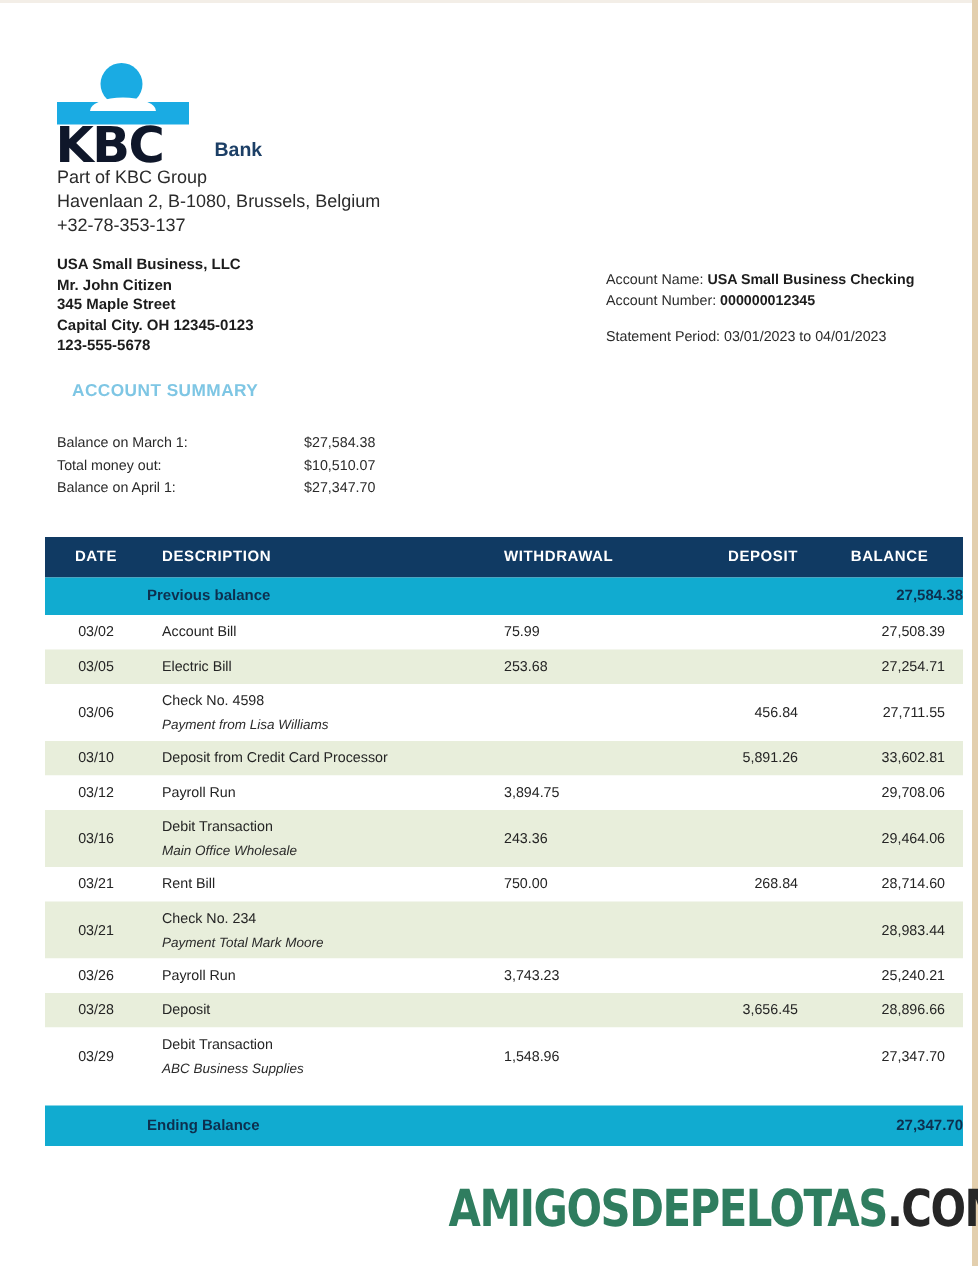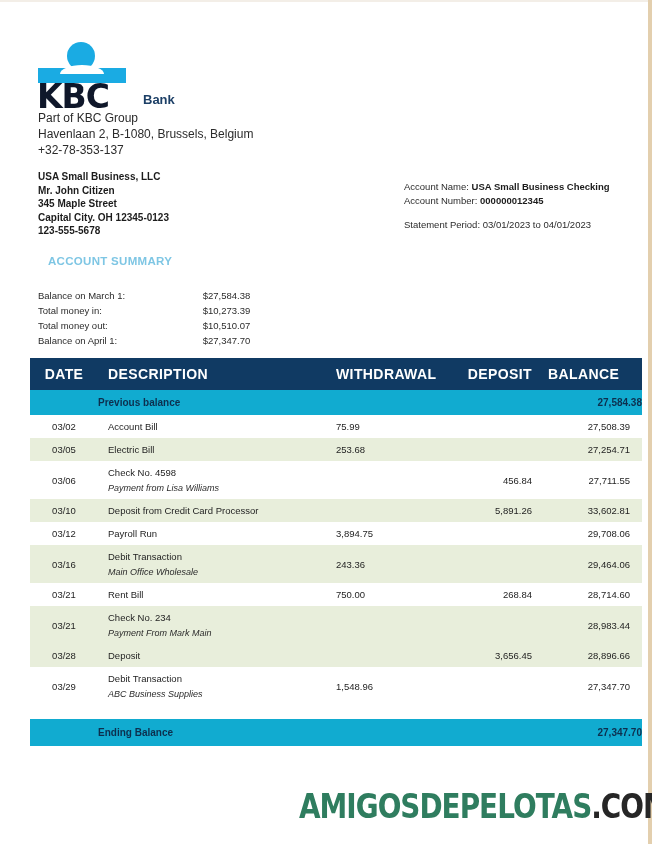--- a/index.html
+++ b/index.html
@@ -158,31 +158,31 @@
     position: absolute;
     left: 30px;
     top: 358px;
     width: 582px;
     border-collapse: collapse;
     table-layout: fixed;
   }
   .txn-table th {
     background: #103a63;
     color: #ffffff;
-    font-size: 14px;
+    font-size: 10px;
     font-weight: bold;
     letter-spacing: 0.4px;
     padding: 8px 0 8px 0;
     text-align: left;
   }
   .txn-table th.c-date    { width: 68px;  text-align: center; }
   .txn-table th.c-desc    { width: 228px; padding-left: 10px; }
   .txn-table th.c-wdr     { width: 104px; text-align: left; }
   .txn-table th.c-dep     { width: 92px;  text-align: right; padding-right: 16px;}
-  .txn-table th.c-bal     { width: 90px;  text-align: left; padding-right: 4px;}
+  .txn-table th.c-bal     { width: 90px;  text-align: center; padding-right: 4px;}
 
   .txn-table td {
     font-size: 9.5px;
     color: #242424;
     vertical-align: middle;
     padding: 6px 0;
   }
   td.c-date { text-align: center; }
   td.c-desc { padding-left: 10px; }
   td.c-wdr  { text-align: left; }
@@ -276,24 +276,20 @@
       </div>
     </div>
     <div class="statement-period">Statement Period: 03/01/2023 to 04/01/2023</div>
 
     <div class="summary-title">ACCOUNT SUMMARY</div>
     <table class="summary-table">
       <tbody>
         <tr>
           <td>Balance on March 1:</td>
           <td class="amount">$27,584.38</td>
-        </tr>
-        <tr>
-          <td>Total money in:</td>
-          <td class="amount">$10,273.39</td>
         </tr>
         <tr>
           <td>Total money out:</td>
           <td class="amount">$10,510.07</td>
         </tr>
         <tr>
           <td>Balance on April 1:</td>
           <td class="amount">$27,347.70</td>
         </tr>
       </tbody>
@@ -361,24 +357,31 @@
           </tr>
           <tr class="plain-row">
             <td class="c-date"><span>03/21</span></td>
             <td class="c-desc"><span>Rent Bill</span></td>
             <td class="c-wdr"><span>750.00</span></td>
             <td class="c-dep"><span>268.84</span></td>
             <td class="c-bal"><span>28,714.60</span></td>
           </tr>
           <tr class="band-row">
             <td class="c-date"><span>03/21</span></td>
-            <td class="c-desc"><span>Check No. 234</span><span class="memo">Payment From Mark Main</span></td>
+            <td class="c-desc"><span>Check No. 234</span><span class="memo">Payment Total Mark Moore</span></td>
             <td class="c-wdr"><span></span></td>
             <td class="c-dep"><span></span></td>
             <td class="c-bal"><span>28,983.44</span></td>
+          </tr>
+          <tr class="plain-row">
+            <td class="c-date"><span>03/26</span></td>
+            <td class="c-desc"><span>Payroll Run</span></td>
+            <td class="c-wdr"><span>3,743.23</span></td>
+            <td class="c-dep"><span></span></td>
+            <td class="c-bal"><span>25,240.21</span></td>
           </tr>
           <tr class="band-row">
             <td class="c-date"><span>03/28</span></td>
             <td class="c-desc"><span>Deposit</span></td>
             <td class="c-wdr"><span></span></td>
             <td class="c-dep"><span>3,656.45</span></td>
             <td class="c-bal"><span>28,896.66</span></td>
           </tr>
           <tr class="plain-row">
             <td class="c-date"><span>03/29</span></td>

